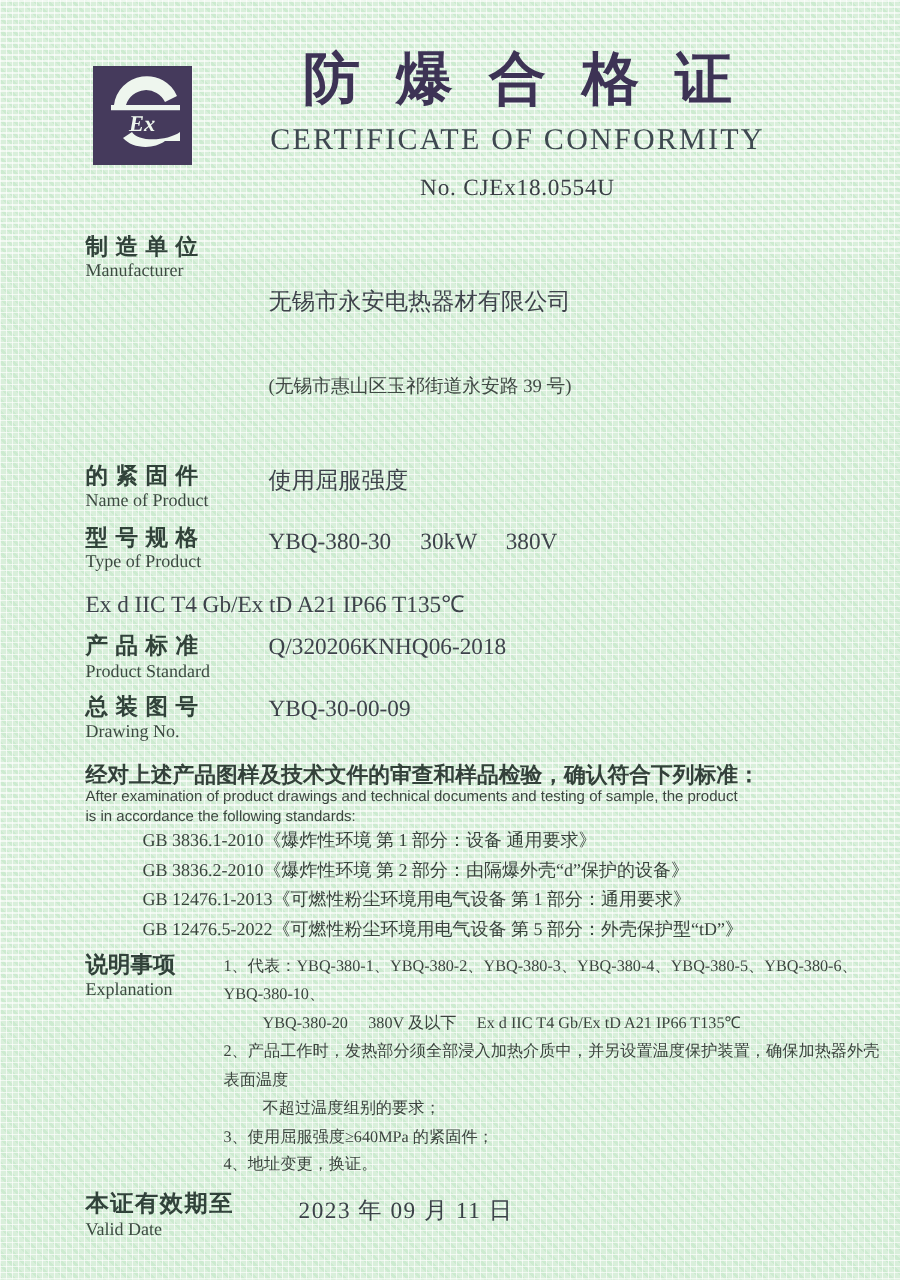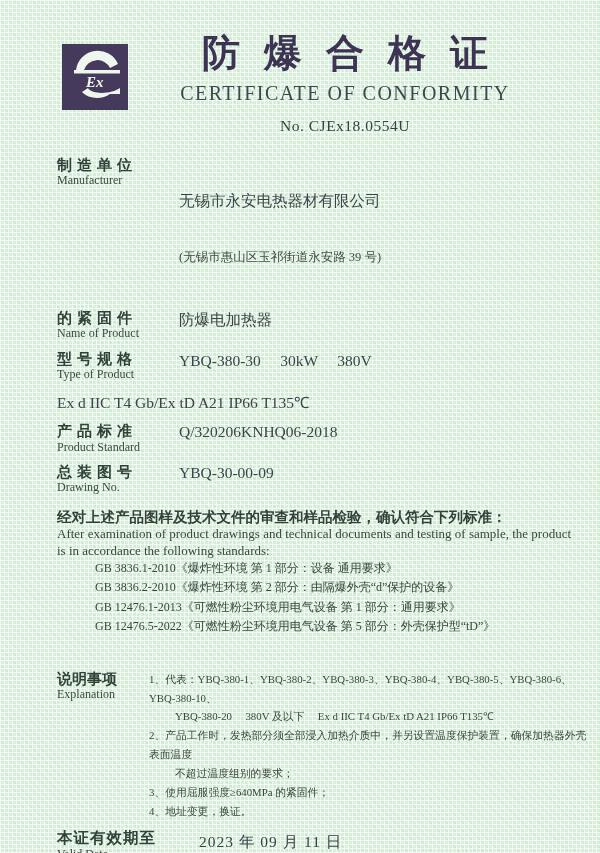--- a/index.html
+++ b/index.html
@@ -39,24 +39,24 @@
   .frow{display:flex;margin-bottom:9px;}
   .fl{width:122px;flex:none;}
   .label-cn{font-size:15px;font-weight:bold;color:#31423a;letter-spacing:5px;line-height:1.15;white-space:nowrap;}
   .label-en{font-family:"Liberation Serif",serif;font-size:12px;color:#3c4a41;line-height:1.2;}
   .fv{font-family:"Liberation Serif",serif;font-size:15px;color:#3e434b;padding-top:1px;white-space:pre-wrap;}
   .fv .main{font-size:15.5px;}
   .fv .sub{font-size:12.5px;margin-top:3px;color:#414a45;}
   
   .standards{padding:4px 24px 0 57px;}
   .std-cn{font-size:14.5px;font-weight:bold;color:#33413a;line-height:1.3;}
-  .std-en{font-family:Liberation Serif, serif;font-size:13px;color:#3c453f;line-height:1.25;}
+  .std-en{font-family:Liberation Sans, sans-serif;font-size:10px;color:#3c453f;line-height:1.25;}
   .std-item{font-family:"Liberation Serif",serif;font-size:12px;color:#39443d;line-height:1.62;padding-left:38px;white-space:nowrap;}
   
-  .explain{display:flex;padding:6px 10px 0 57px;margin-top:27px;}
+  .explain{display:flex;padding:6px 10px 0 57px;}
   .explain .fl{width:92px;}
   .exp-lines{font-family:"Liberation Serif",serif;font-size:10.8px;color:#3b443e;line-height:1.75;}
   .exp-lines .cont{padding-left:26px;}
   
   .validity{display:flex;padding:8px 0 0 57px;align-items:flex-start;}
   .validity .fl{width:142px;}
   .validity .label-cn{letter-spacing:1px;font-size:15.5px;}
   .vdate{font-family:"Liberation Serif",serif;font-size:15.5px;color:#3b4148;padding-top:3px;letter-spacing:1px;text-align:center;}
 </style>
 </head>
@@ -90,21 +90,21 @@
         <div class="main">无锡市永安电热器材有限公司</div>
         <div class="sub">(无锡市惠山区玉祁街道永安路 39 号)</div>
       </div>
     </div>
 
     <div class="frow">
       <div class="fl">
         <div class="label-cn">的紧固件</div>
         <div class="label-en">Name of Product</div>
       </div>
-      <div class="fv"><div class="main">防爆电加热器</div></div>
+      <div class="fv"><div class="main">使用屈服强度</div></div>
     </div>
 
     <div class="frow">
       <div class="fl">
         <div class="label-cn">型号规格</div>
         <div class="label-en">Type of Product</div>
       </div>
       <div class="fv"><div class="main">YBQ-380-30　 30kW　 380V</div></div>
     </div>
 

